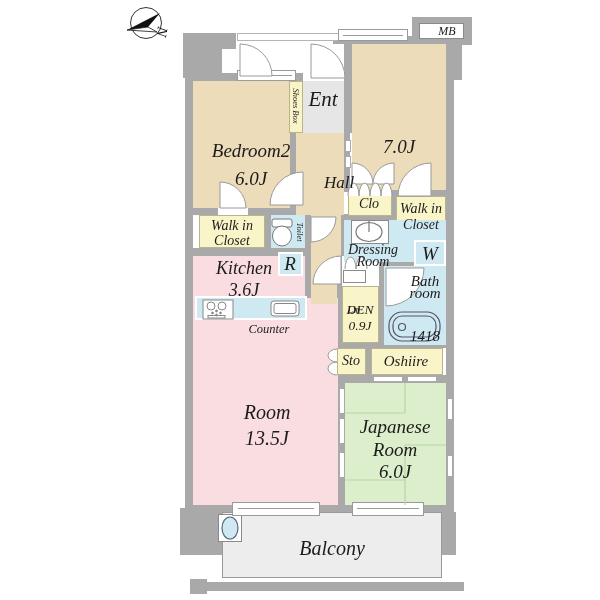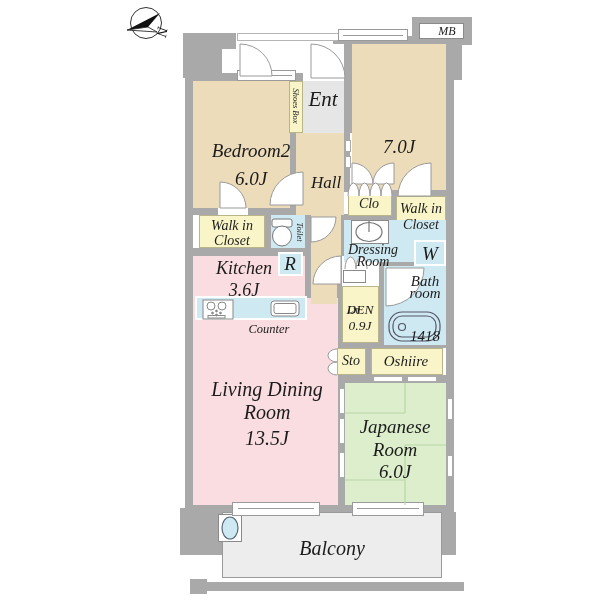--- a/index.html
+++ b/index.html
@@ -181,21 +181,21 @@
       <polygon points="127,30 160,13 148,27" fill="#111"></polygon>
       <polygon points="127,30 148,27 157,32" fill="#ffffff" stroke="#111" stroke-width="0.8"></polygon>
       <text x="164" y="33" font-size="15" font-style="italic" fill="#111" transform="rotate(100 164 27)" id="north-n">N</text>
     </g>
   </svg>
 
   <div class="lbl s19" style="left:251px;top:150px;">Bedroom2</div>
   <div class="lbl s19" style="left:251px;top:178px;">6.0J</div>
   <div class="lbl s19" style="left:399px;top:146px;">7.0J</div>
   <div class="lbl s21" style="left:323px;top:99px;">Ent</div>
-  <div class="lbl s17" style="left:326px;top:182px;">Hall</div>
+  <div class="lbl s17" style="left:339px;top:182px;">Hall</div>
   <div class="lbl s8 vert" style="left:296px;top:106px;">Shoes Box</div>
   <div class="lbl s12" style="left:447px;top:31px;">MB</div>
   <div class="lbl s13" style="left:232px;top:226px;">Walk in</div>
   <div class="lbl s13" style="left:232px;top:241px;">Closet</div>
   <div class="lbl s8 vert" style="left:300px;top:232px;">Toilet</div>
   <div class="lbl s18" style="left:244px;top:268px;">Kitchen</div>
   <div class="lbl s18" style="left:244px;top:290px;">3.6J</div>
   <div class="lbl s19" style="left:290px;top:263px;">R</div>
   <div class="lbl s125" style="left:269px;top:329px;">Counter</div>
   <div class="lbl s14" style="left:369px;top:204px;">Clo</div>
@@ -205,21 +205,20 @@
   <div class="lbl s13" style="left:373px;top:262px;">Room</div>
   <div class="lbl s19" style="left:430px;top:253px;">W</div>
   <div class="lbl s9" style="left:354px;top:276px;">Lin</div>
   <div class="lbl s10" style="left:425px;top:281px;">Bath</div>
   <div class="lbl s10" style="left:425px;top:293px;">room</div>
   <div class="lbl s10" style="left:425px;top:313px;margin-top:23px;">1418</div>
   <div class="lbl s135" style="left:360px;top:310px;">DEN</div>
   <div class="lbl s135" style="left:360px;top:326px;">0.9J</div>
   <div class="lbl s13" style="left:351px;top:361px;">Sto</div>
   <div class="lbl s15" style="left:406px;top:361px;">Oshiire</div>
-  <div class="lbl s20" style="left:267px;top:389px;">Living Dining</div>
   <div class="lbl s20" style="left:267px;top:412px;">Room</div>
   <div class="lbl s20" style="left:267px;top:438px;">13.5J</div>
   <div class="lbl s19" style="left:395px;top:426px;">Japanese</div>
   <div class="lbl s19" style="left:395px;top:449px;">Room</div>
   <div class="lbl s19" style="left:395px;top:471px;">6.0J</div>
   <div class="lbl s20" style="left:332px;top:548px;">Balcony</div>
 
 </div>
 
 </body></html>

